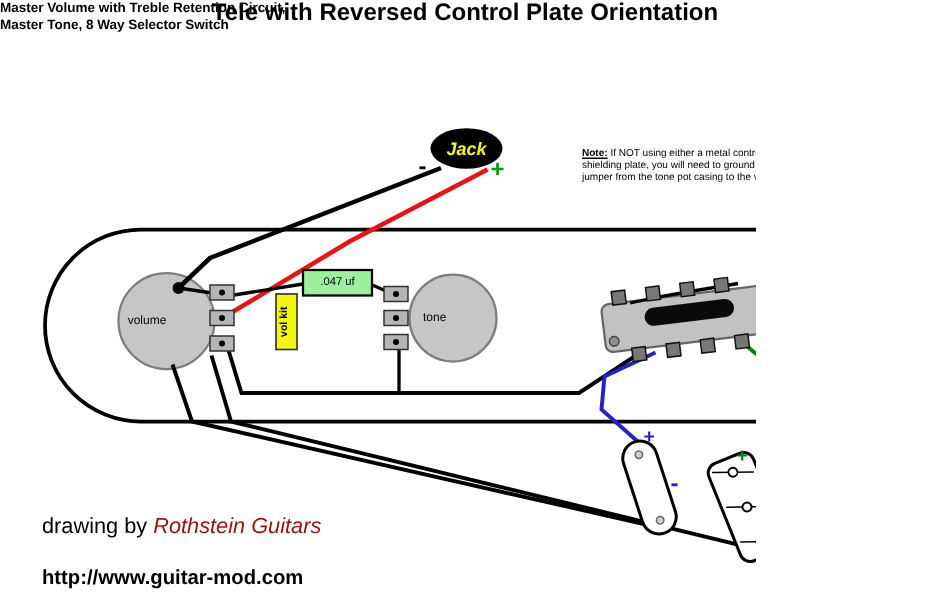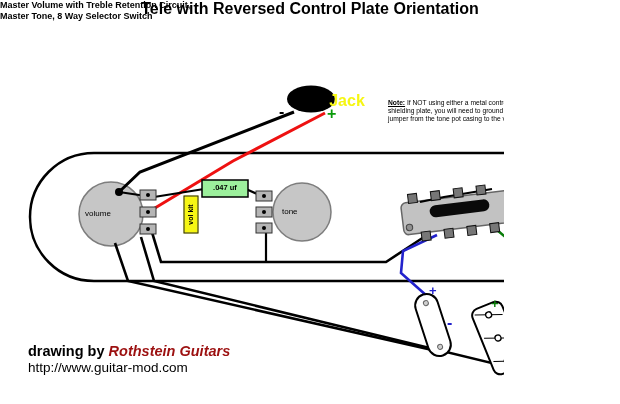--- a/index.html
+++ b/index.html
@@ -6,38 +6,38 @@
   .stage{
     position:relative;width:504px;height:404px;background:#fff;overflow:hidden;
     font-family:"Liberation Sans", sans-serif;color:#000;
   }
   .stage svg{position:absolute;left:0;top:0;}
   .abs{position:absolute;}
   .title{left:0;top:8;width:620px;text-align:center;font-size:16px;font-weight:bold;}
   .subtitle{left:0;top:53;width:600px;font-size:9px;font-weight:bold;line-height:11px;}
   .note{left:388px;top:99px;width:212px;font-size:6.7px;line-height:8.2px;text-align:left;}
   .note-head{font-weight:bold;text-decoration:underline;}
-  .jack-label{left:288px;top:92px;width:46px;text-align:center;font-size:16px;font-weight:bold;color:#f6f614;margin-left:36px;}
+  .jack-label{left:288px;top:92px;width:46px;text-align:center;font-size:12px;font-weight:bold;font-style:italic;color:#f6f614;}
   .jack-minus{left:279px;top:103px;font-size:16px;font-weight:bold;color:#000;}
   .jack-plus{left:327px;top:105px;font-size:16px;font-weight:bold;color:#0a9a0a;}
   .volume-label{left:68px;top:209px;width:60px;text-align:center;font-size:8px;}
   .tone-label{left:282px;top:207px;width:60px;font-size:8px;}
-  .cap-label{left:202px;top:183px;width:46px;text-align:center;font-size:7.5px;font-weight:bold;}
+  .cap-label{left:202px;top:183px;width:46px;text-align:center;font-size:7.5px;font-weight:normal;}
   .volkit-label{
     left:172px;top:207px;width:36px;height:13px;line-height:12px;text-align:center;
     background:#f6f614;border:1px solid #222;font-size:7px;font-weight:bold;
     transform:rotate(-90deg);
   }
   .neck-plus{left:429px;top:283px;font-size:13px;font-weight:bold;color:#2222cc;}
   .neck-minus{left:447px;top:314px;font-size:16px;font-weight:bold;color:#2222cc;}
   .bridge-plus{left:491px;top:296px;font-size:13px;font-weight:bold;color:#0a7d0a;}
   .bridge-minus{left:516px;top:330px;font-size:16px;font-weight:bold;color:#0a7d0a;}
-  .credit{left:28px;top:343px;font-size:14.5px;font-weight:bold;}
+  .credit{left:28px;top:343px;font-size:14.5px;font-weight:normal;}
   .brand{color:#9c1010;font-style:italic;}
-  .url{left:28px;top:360px;font-size:13.5px;font-weight:normal;}
+  .url{left:28px;top:377px;font-size:13.5px;font-weight:bold;}
 </style>
 </head>
 <body>
 
 <div class="stage">
 
   <svg width="620" height="404" viewBox="0 0 620 404">
 
     <rect x="30" y="153" width="557" height="128" rx="64" ry="64" fill="#ffffff" stroke="#000000" stroke-width="2.5"></rect>
 

